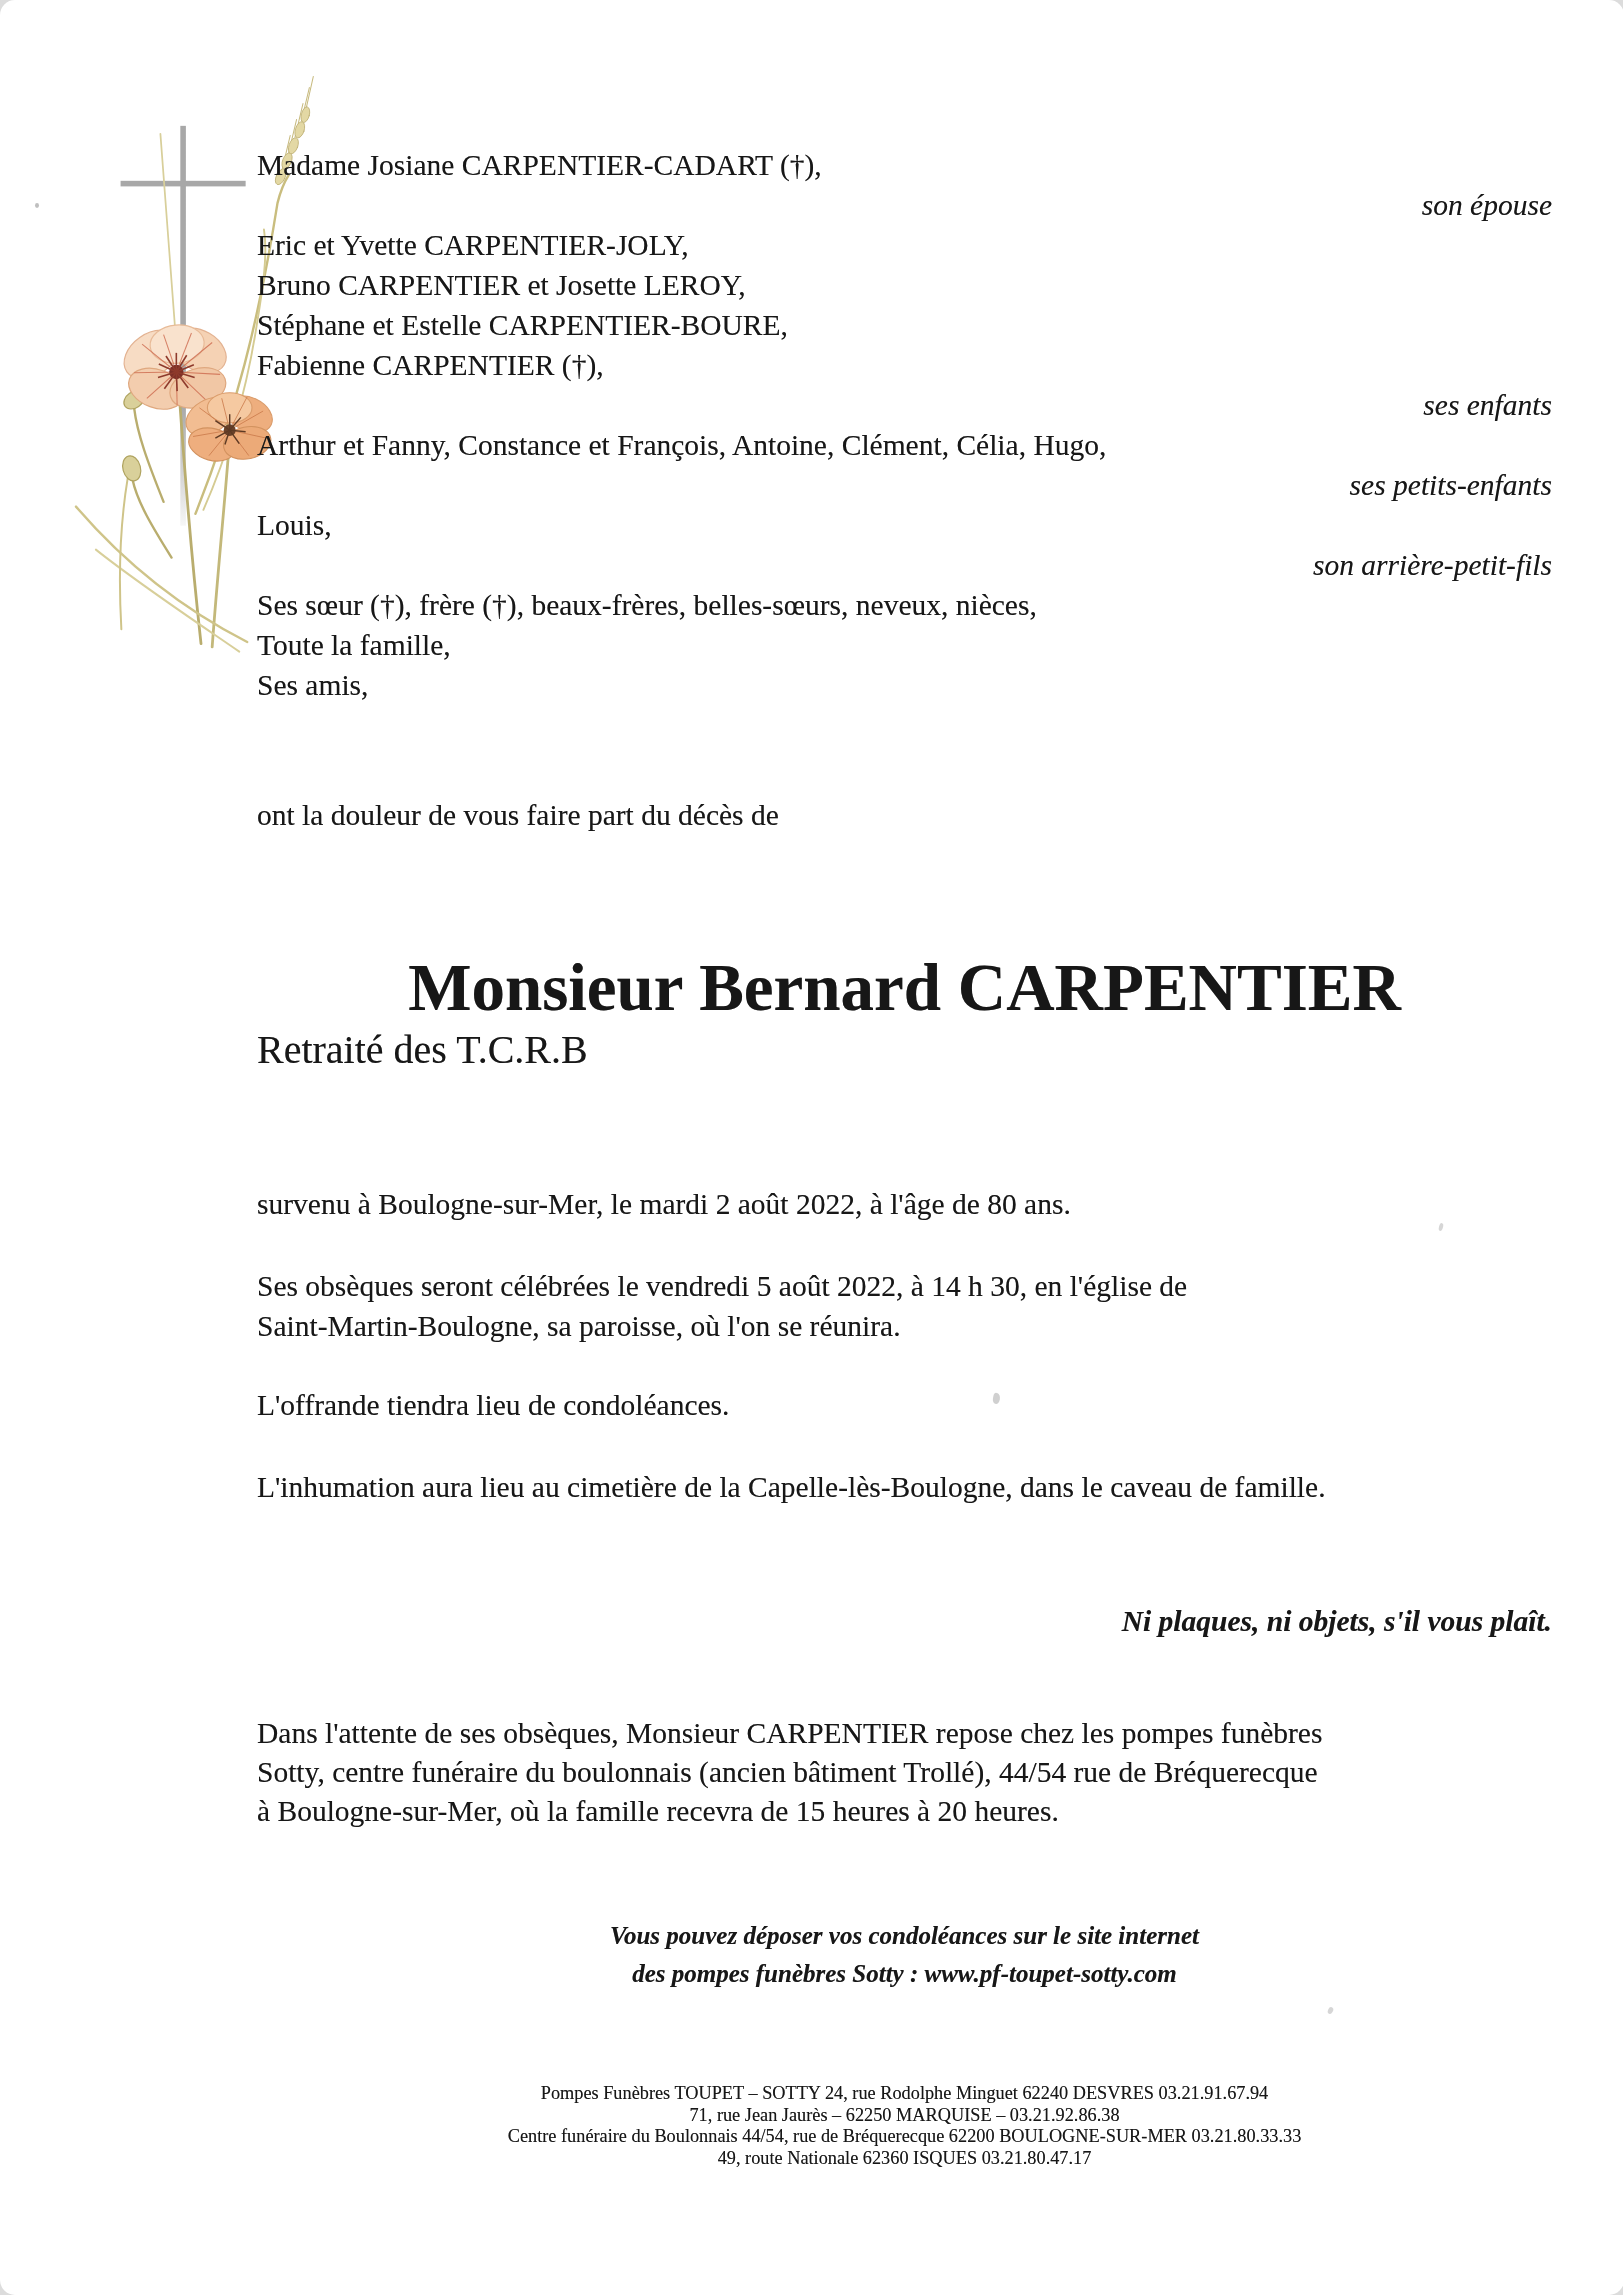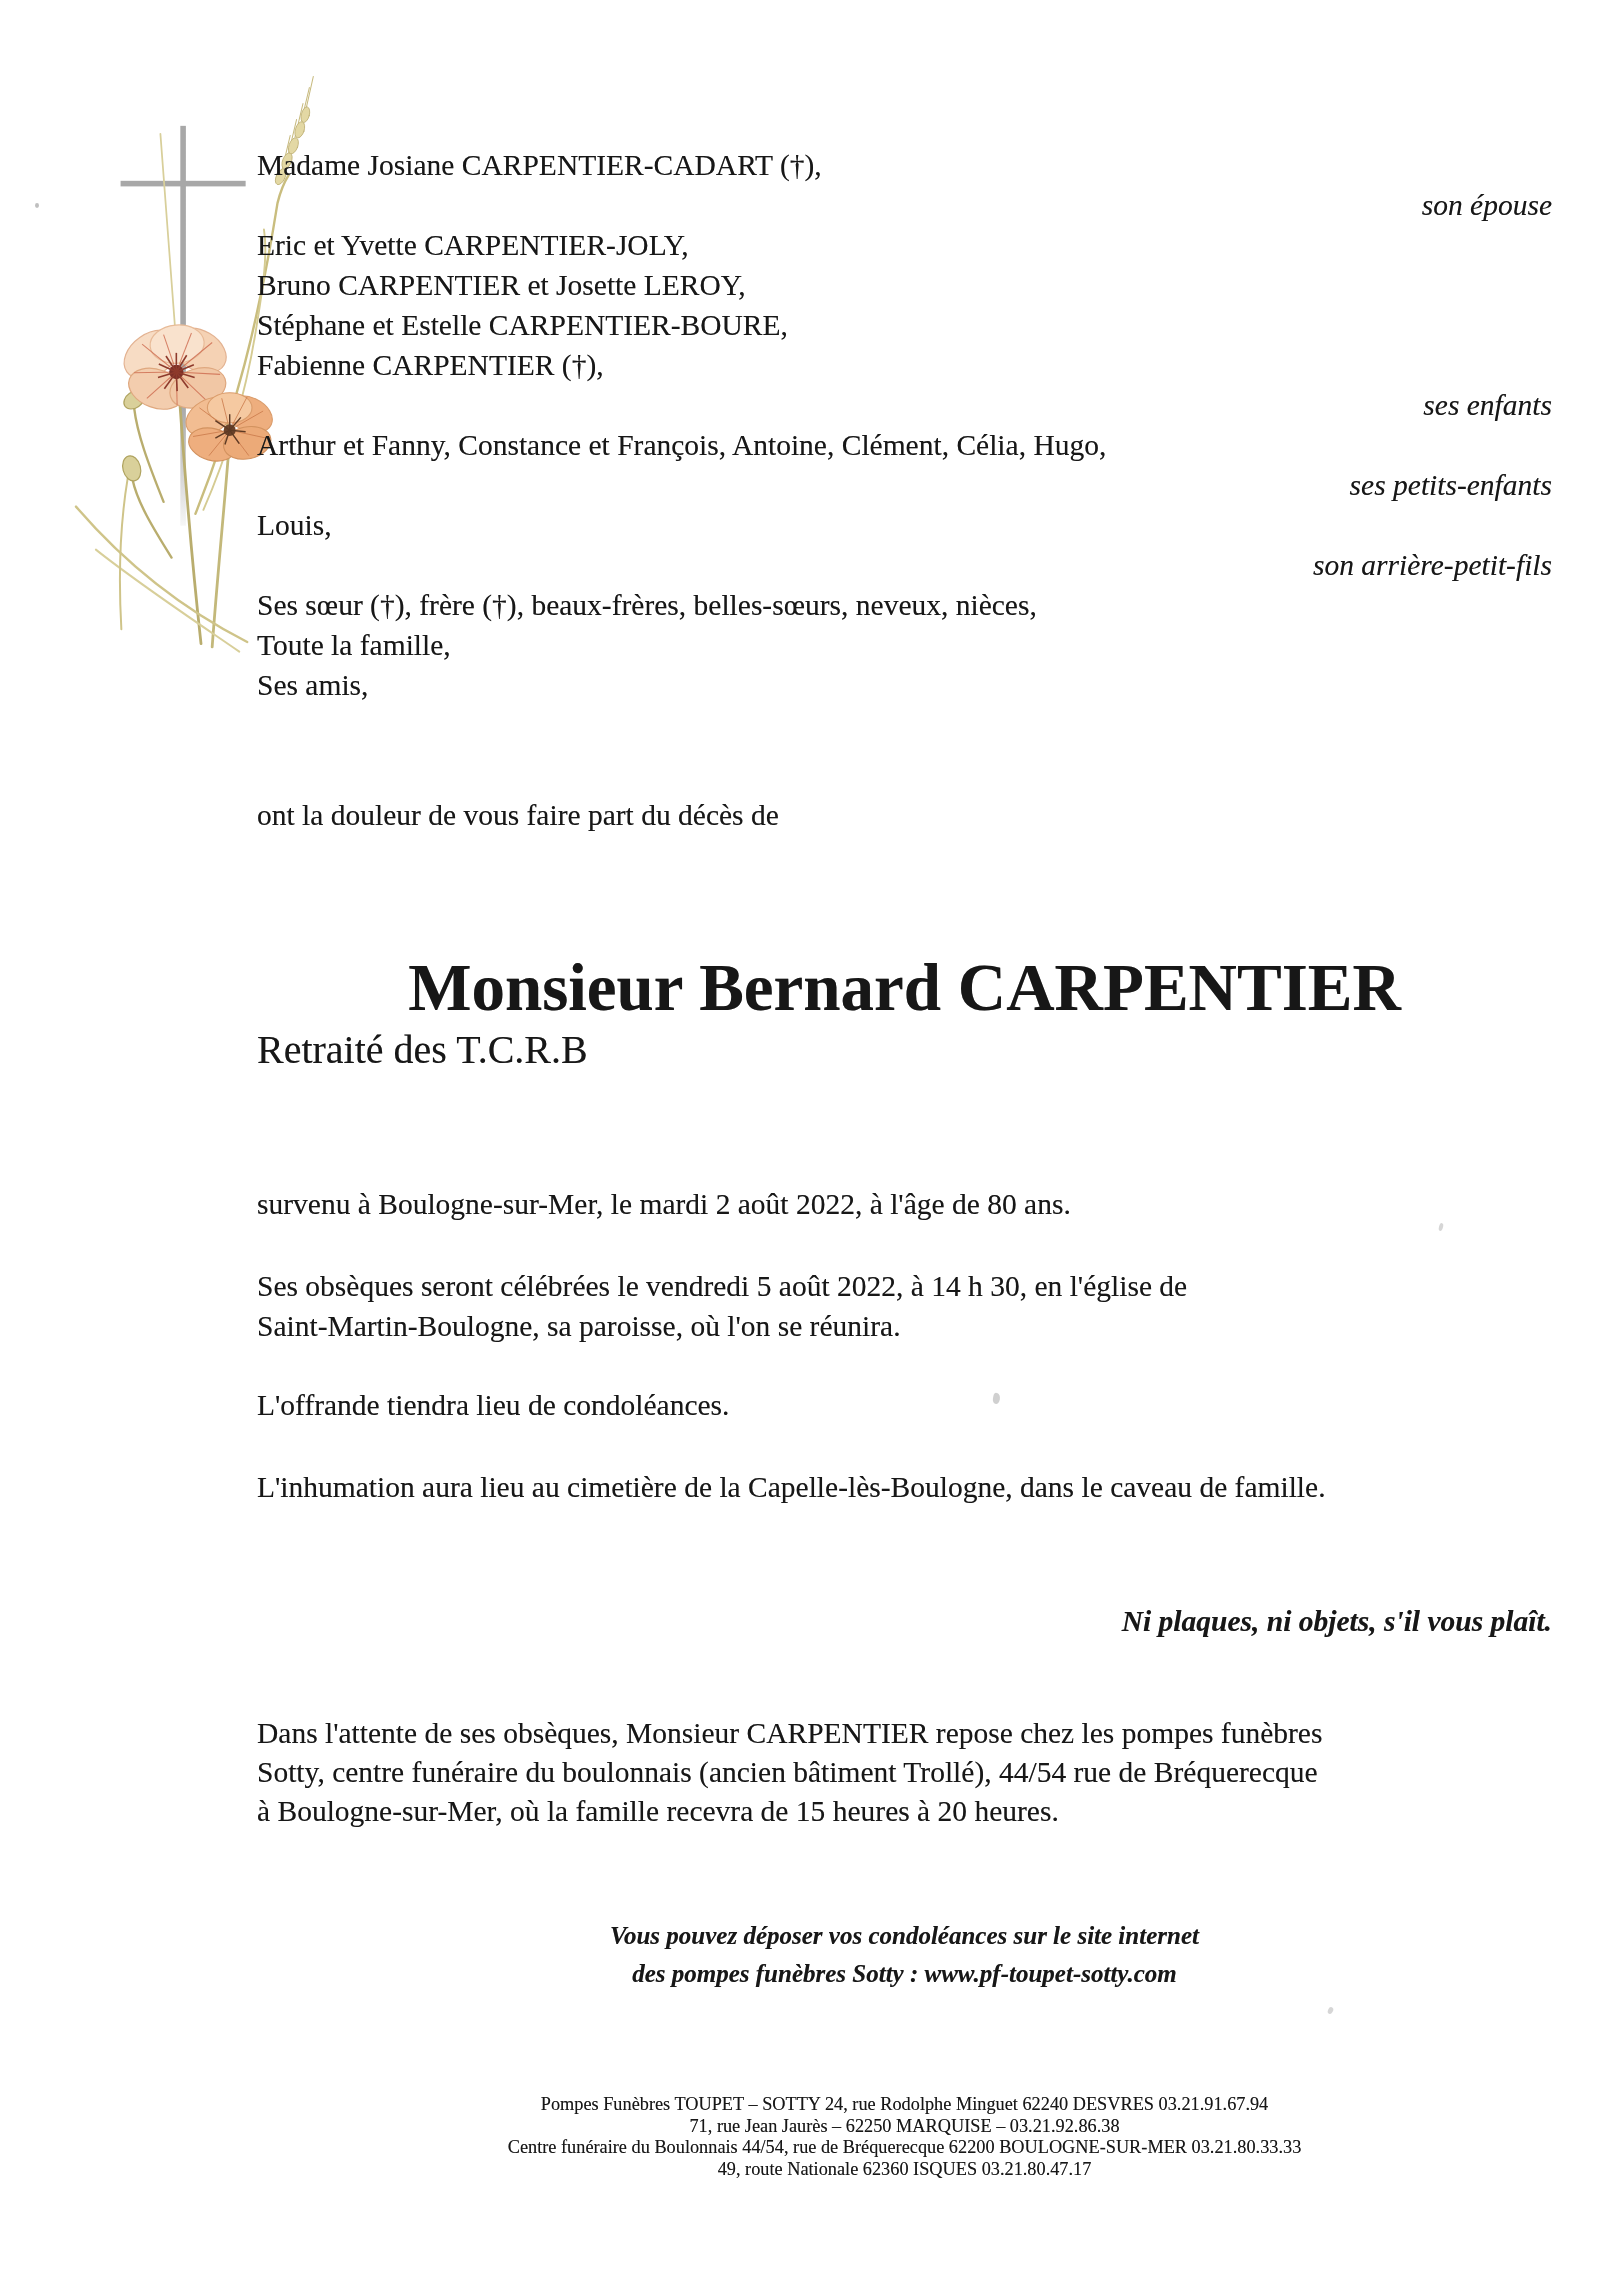--- a/index.html
+++ b/index.html
@@ -6,39 +6,40 @@
   .page {
     position: relative;
     width: 1624px;
     height: 2295px;
     margin: 0 auto;
     background: #ffffff;
     font-family: "Liberation Serif", "DejaVu Serif", serif;
     color: #171717;
     overflow: hidden;
     text-shadow: 0 0 0.6px rgba(25,25,25,0.45);
+    border-radius: 15px;
   }
   .block { position: absolute; left: 257px; right: 72px; }
   .line  { font-size: 29.5px; line-height: 40px; white-space: nowrap; }
   .right { text-align: right; }
   .italic { font-style: italic; }
   .bold-italic { font-style: italic; font-weight: bold; margin-top: 11px; }
 
   .family-block      { top: 145px; }
   .intro-block       { top: 795px; }
   .title-block       { top: 954px; }
   .subtitle-block    { top: 1030px; }
   .death-block       { top: 1184px; }
   .ceremony-block    { top: 1266px; }
   .offering-block    { top: 1385px; }
   .burial-block      { top: 1467px; }
   .request-block     { top: 1590px; }
   .repose-block      { top: 1714px; }
   .condolences-block { top: 1917px; }
-  .footer-block      { top: 2083px; margin-top: 11px; }
+  .footer-block      { top: 2083px; }
 
   .deceased-title {
     font-size: 67px; line-height: 67px; font-weight: bold;
     text-align: center; white-space: nowrap;
   }
   .deceased-subtitle {
     font-size: 40px; line-height: 40px;
     text-align: left; white-space: nowrap;
   }
   .repose-block .line { line-height: 39px; }

